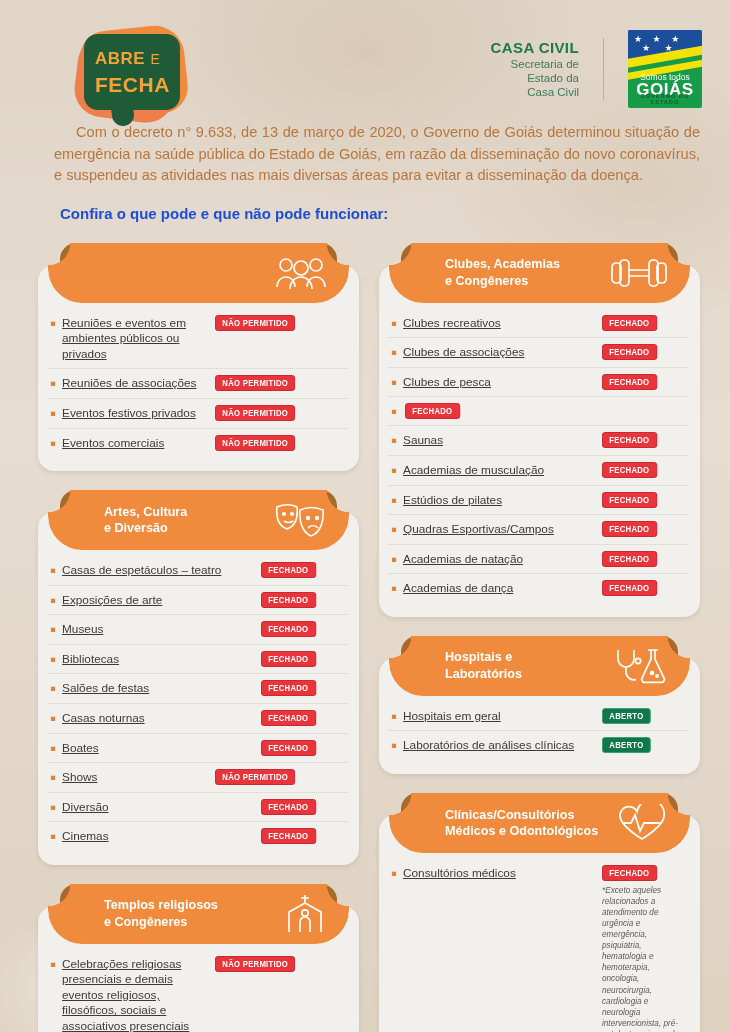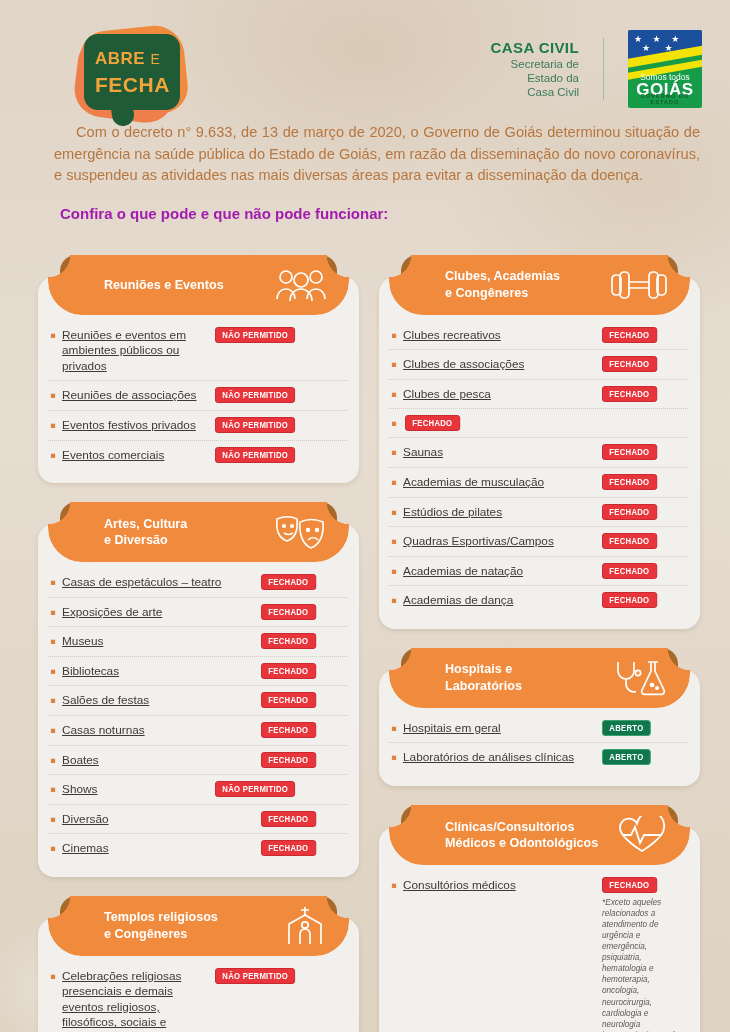--- a/index.html
+++ b/index.html
@@ -79,21 +79,21 @@
   .goias-logo .goias { position: absolute; left: 0; right: 0; top: 50px; text-align: center; color: #fff; font-size: 17px; font-weight: bold; letter-spacing: .5px; }
   .goias-logo .gov-est { position: absolute; left: 0; right: 0; bottom: 3px; text-align: center; color: #0d5c2c; font-size: 5.5px; letter-spacing: 1.1px; font-weight: bold; }
 
   
   .intro {
     margin: 4px 30px 0 54px;
     color: #b8763f; font-size: 14.6px; line-height: 1.48;
     text-align: justify; text-indent: 22px;
   }
   .confira {
-    margin: 18px 0 17px 60px; color: #a21caf; font-size: 15px; font-weight: bold;
+    margin: 18px 0 5px 60px; color: #1d4ed8; font-size: 15px; font-weight: bold;
   }
 
   
   .columns { display: flex; gap: 20px; padding: 16px 25px 0 38px; align-items: flex-start; }
   .col { width: 321px; display: flex; flex-direction: column; gap: 19px; }
 
   
   .card { position: relative; padding-top: 22px; }
   .card-body {
     background: #f2f0ec; border-radius: 16px; padding: 44px 12px 14px 10px;
@@ -193,21 +193,20 @@
   <div class="intro">Com o decreto n° 9.633, de 13 de março de 2020, o Governo de Goiás determinou situação de emergência na saúde pública do Estado de Goiás, em razão da disseminação do novo coronavírus, e suspendeu as atividades nas mais diversas áreas para evitar a disseminação da doença.</div>
   <div class="confira">Confira o que pode e que não pode funcionar:</div>
 
   <div class="columns">
     <div class="col" id="col-left">
         <div class="card">
     <div class="ear-l"></div>
     <div class="ear-r"></div>
     <div class="card-header">
       <div class="hdr-shape"></div>
-      <div class="hdr-title">Reuniões e Eventos</div>
       <div class="hdr-icon">
               <svg width="52" height="34" viewBox="0 0 52 34" fill="none" stroke="#ffffff" stroke-width="1.7">
      <circle cx="11" cy="9" r="6"></circle>
                 <path d="M2 31c0-6 4-10 9-10s9 4 9 10"></path>
      <circle cx="41" cy="9" r="6"></circle>
                 <path d="M32 31c0-6 4-10 9-10s9 4 9 10"></path>
      <circle cx="26" cy="12" r="7"></circle>
                 <path d="M15 33c0-7 5-12 11-12s11 5 11 12"></path>
               </svg>
             </div>

